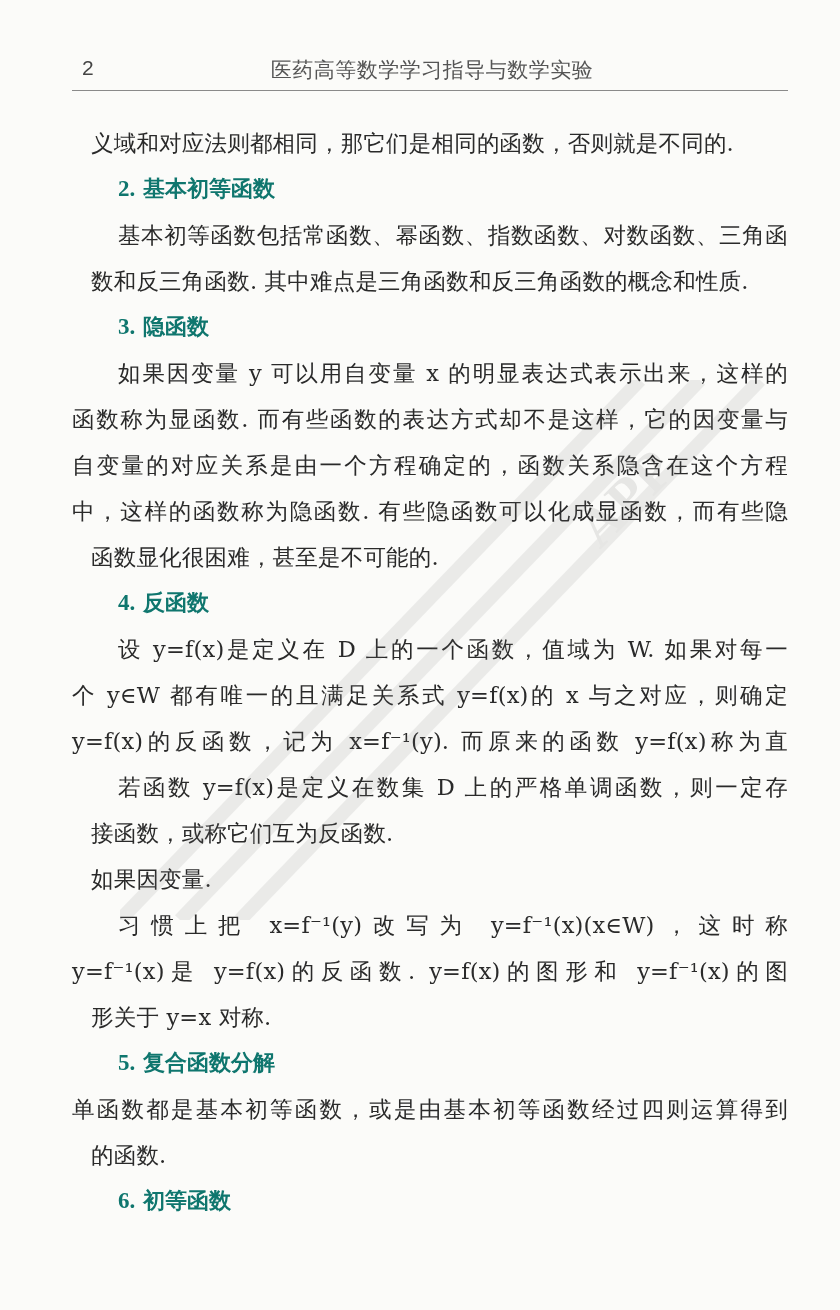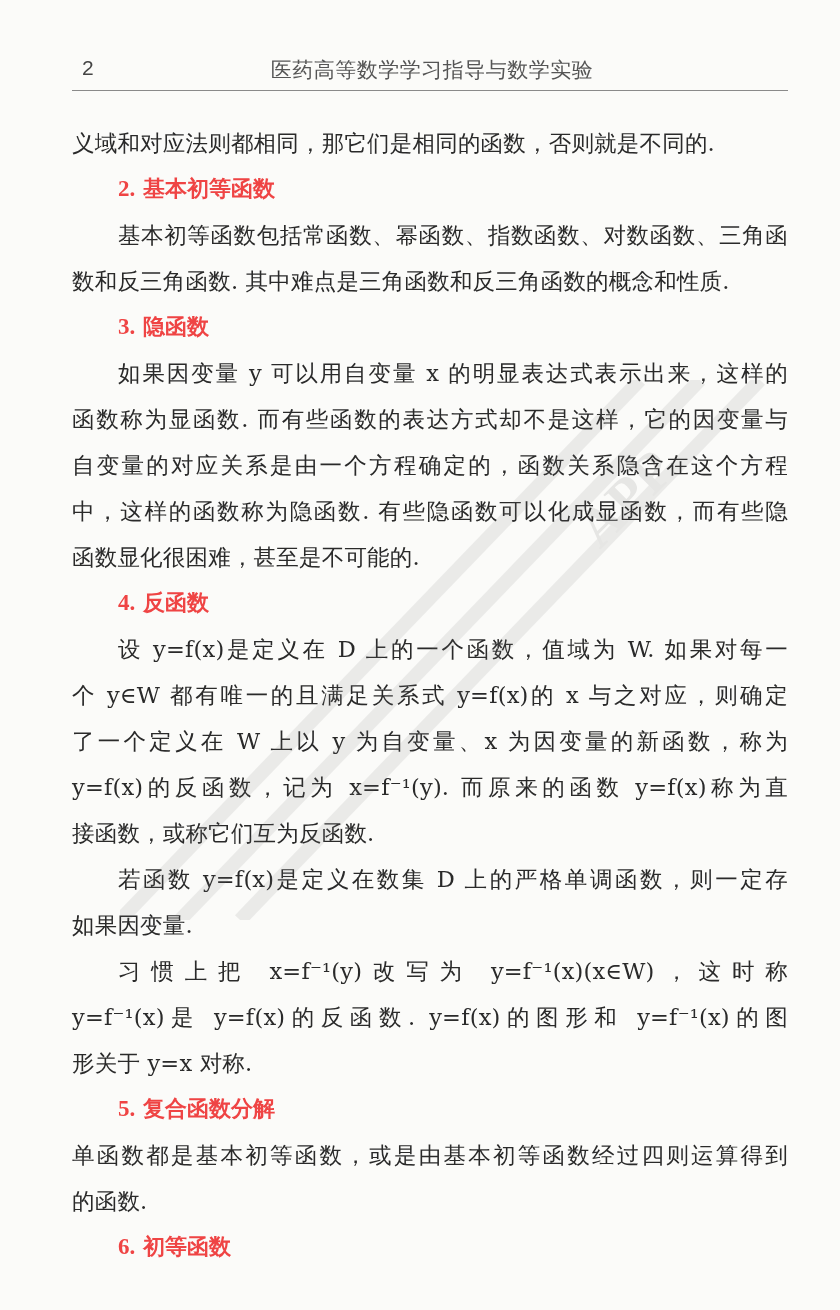--- a/index.html
+++ b/index.html
@@ -23,25 +23,25 @@
     position: absolute; left: 4px; right: 0; top: 2px; text-align: center;
     font-family: "Liberation Sans", "DejaVu Sans", sans-serif;
     font-size: 21px; color: #555; letter-spacing: 0.5px; font-weight: 300;
   }
   .body { position: absolute; top: 120px; left: 0; width: 716px; }
   .line {
     height: 46px; line-height: 46px; font-size: 22.5px;
     white-space: nowrap; text-align: justify; text-align-last: justify;
     letter-spacing: 0.2px;
   }
-  .line.last { text-align-last: left; }
+  .line.last { text-align-last: left; margin-left: 19px; }
   .indent { padding-left: 46px; }
   .heading {
     height: 46px; line-height: 46px; font-size: 22px; font-weight: bold;
-    padding-left: 46px; color: #ef4444;
+    padding-left: 46px; color: #0f766e;
     font-family: "DejaVu Sans", "Liberation Sans", sans-serif;
   }
   .heading .num { font-family: "Liberation Serif", serif; font-size: 23px; }
   .watermark {
     position: absolute; left: 120px; top: 380px; width: 720px; height: 540px;
     pointer-events: none; opacity: 0.12;
   }
 </style>
 </head>
 <body>
@@ -58,24 +58,23 @@
       <div class="line last">数和反三角函数. 其中难点是三角函数和反三角函数的概念和性质.</div>
       <div class="heading"><span class="num">3.</span> <span>隐函数</span></div>
       <div class="line indent">如果因变量 y 可以用自变量 x 的明显表达式表示出来，这样的</div>
       <div class="line">函数称为显函数. 而有些函数的表达方式却不是这样，它的因变量与</div>
       <div class="line">自变量的对应关系是由一个方程确定的，函数关系隐含在这个方程</div>
       <div class="line">中，这样的函数称为隐函数. 有些隐函数可以化成显函数，而有些隐</div>
       <div class="line last">函数显化很困难，甚至是不可能的.</div>
       <div class="heading"><span class="num">4.</span> <span>反函数</span></div>
       <div class="line indent">设 y=f(x)是定义在 D 上的一个函数，值域为 W. 如果对每一</div>
       <div class="line">个 y∈W 都有唯一的且满足关系式 y=f(x)的 x 与之对应，则确定</div>
-      <div class="line">了一个定义在 W 上以 y 为自变量、x 为因变量的新函数，称为</div>
       <div class="line">y=f(x)的反函数，记为 x=f⁻¹(y). 而原来的函数 y=f(x)称为直</div>
+      <div class="line indent">若函数 y=f(x)是定义在数集 D 上的严格单调函数，则一定存</div>
       <div class="line last">接函数，或称它们互为反函数.</div>
-      <div class="line indent">若函数 y=f(x)是定义在数集 D 上的严格单调函数，则一定存</div>
       <div class="line last">如果因变量.</div>
       <div class="line indent">习惯上把 x=f⁻¹(y)改写为 y=f⁻¹(x)(x∈W)，这时称</div>
       <div class="line">y=f⁻¹(x)是 y=f(x)的反函数. y=f(x)的图形和 y=f⁻¹(x)的图</div>
       <div class="line last">形关于 y=x 对称.</div>
       <div class="heading"><span class="num">5.</span> <span>复合函数分解</span></div>
       <div class="line">单函数都是基本初等函数，或是由基本初等函数经过四则运算得到</div>
       <div class="line last">的函数.</div>
       <div class="heading"><span class="num">6.</span> <span>初等函数</span></div>
     </div>
 </div>

